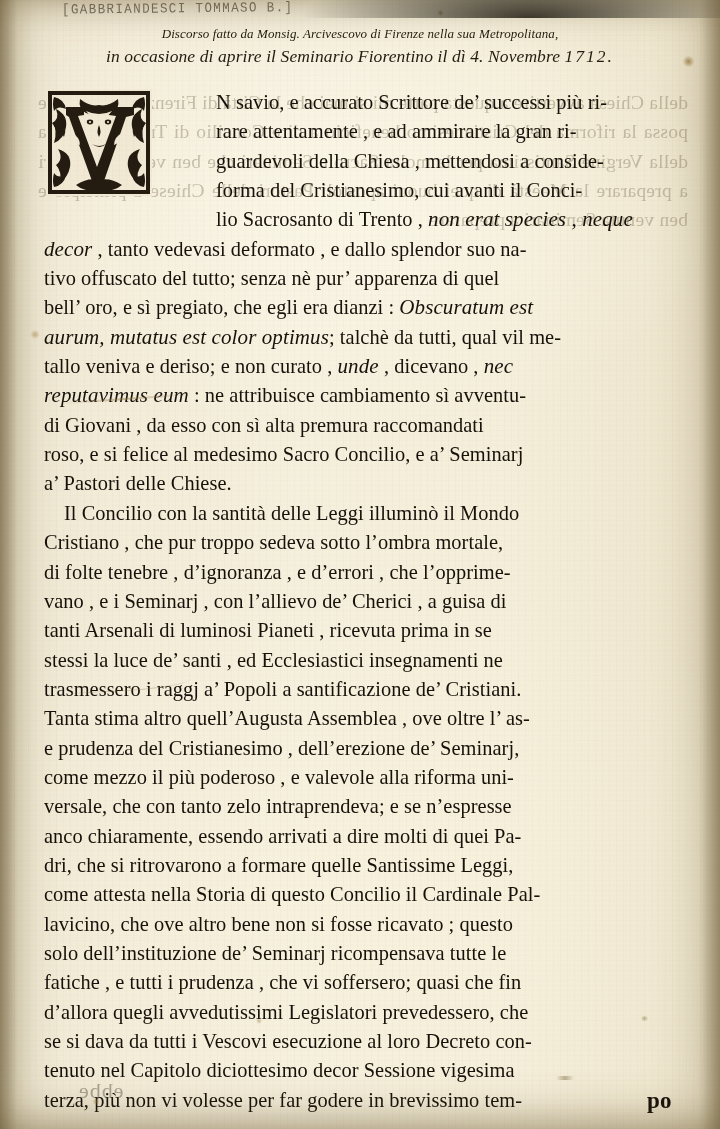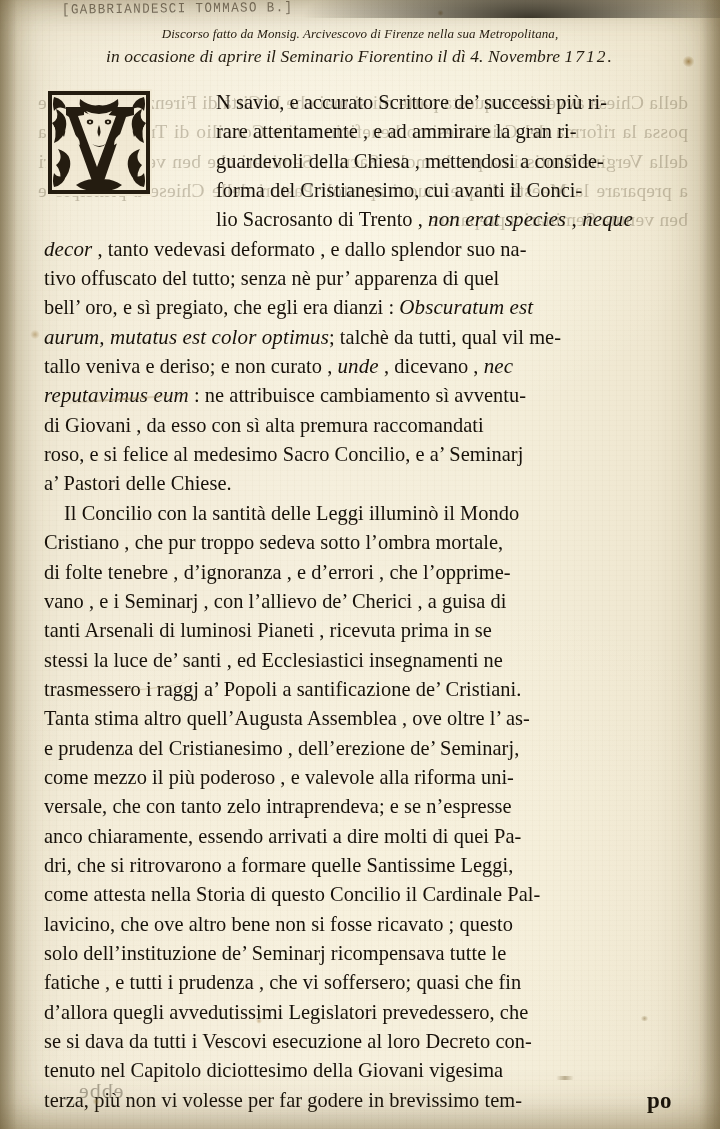--- a/index.html
+++ b/index.html
@@ -231,21 +231,21 @@
     <span class="ln">come mezzo il più poderoso , e valevole alla riforma uni-</span>
     <span class="ln">versale, che con tanto zelo intraprendeva; e se n’espresse</span>
     <span class="ln">anco chiaramente, essendo arrivati a dire molti di quei Pa-</span>
     <span class="ln">dri, che si ritrovarono a formare quelle Santissime Leggi,</span>
     <span class="ln">come attesta nella Storia di questo Concilio il Cardinale Pal-</span>
     <span class="ln">lavicino, che ove altro bene non si fosse ricavato ; questo</span>
     <span class="ln">solo dell’instituzione de’ Seminarj ricompensava tutte le</span>
     <span class="ln">fatiche , e tutti i prudenza , che vi soffersero; quasi che fin</span>
     <span class="ln">d’allora quegli avvedutissimi Legislatori prevedessero, che</span>
     <span class="ln">se si dava da tutti i Vescovi esecuzione al loro Decreto con-</span>
-    <span class="ln">tenuto nel Capitolo diciottesimo della Giovani vigesima</span>
+    <span class="ln">tenuto nel Capitolo diciottesimo decor Sessione vigesima</span>
     <span class="ln">terza, più non vi volesse per far godere in brevissimo tem-</span>
   </div>
 
   <div class="catch">po</div>
 
   <div class="stamp">ebbe</div>
 
   <div class="fox f1"></div>
   <div class="fox f2"></div>
   <div class="fox f3"></div>

